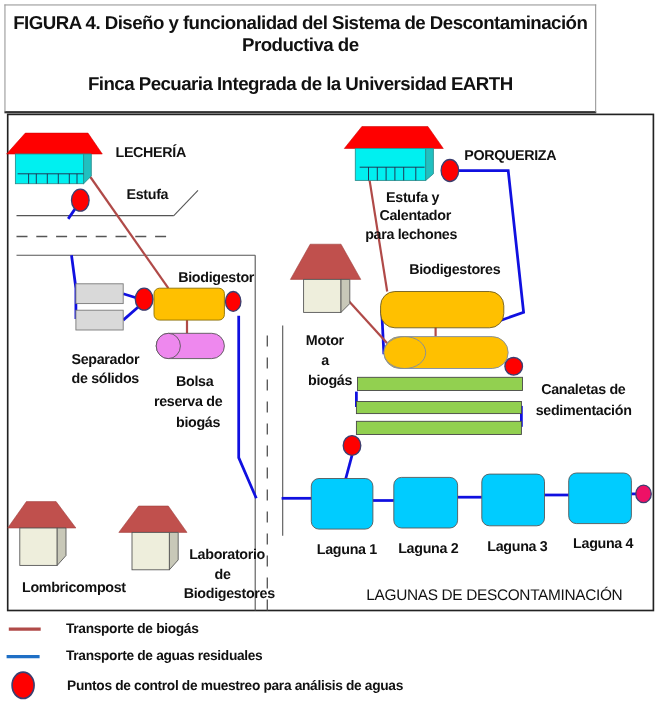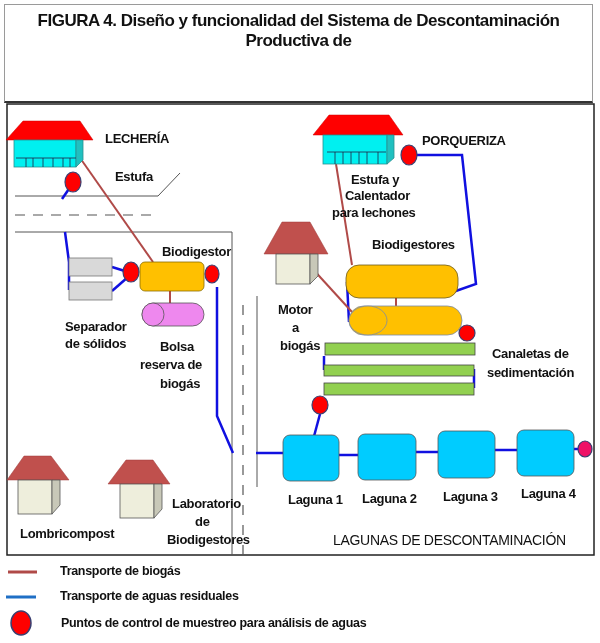--- a/index.html
+++ b/index.html
@@ -1,32 +1,33 @@
 <!DOCTYPE html>
 <html><head>
 <meta charset="utf-8">
 <style>
   html, body { margin: 0; padding: 0; background: #ffffff; }
   body { width: 600px; height: 643px; position: relative; overflow: hidden;
          font-family: "Liberation Sans", sans-serif; }
-  #title-box { position: absolute; left: 4px; top: 4px; width: 589px; height: 99px;
+  #title-box { position: absolute; left: 4px; top: 4px; width: 538px; height: 99px;
                border: 1px solid #9a9a9a; border-bottom: 2px solid #333; box-sizing: border-box; }
   .title-line { position: absolute; left: 0; width: 100%; text-align: center;
                 font-family: "Liberation Sans", sans-serif; font-weight: bold; font-size: 17px;
                 color: #111; letter-spacing: -0.5px; }
   #diagram { position: absolute; left: 0; top: 0; }
   svg text { font-family: "Liberation Sans", sans-serif; font-weight: bold; fill: #111; letter-spacing: -0.3px; }
   .lbl { font-size: 13px; }
   .legend-text { font-size: 12.5px; }
 </style>
 </head>
 <body>
 
 <div id="title-box">
   <div class="title-line" style="top:6px">FIGURA 4. Diseño y funcionalidad del Sistema de Descontaminación Productiva de</div>
+  <div class="title-line" style="top:62px">Finca Pecuaria Integrada de la Universidad EARTH</div>
 </div>
 
 <svg id="diagram" width="600" height="643" viewBox="0 0 600 643">
 
   <rect x="7" y="104" width="587" height="451" fill="none" stroke="#222" stroke-width="1.5"></rect>
 
   <g>
     <line x1="15" y1="196" x2="158" y2="196" stroke="#555" stroke-width="1"></line>
     <line x1="158" y1="196" x2="180" y2="173" stroke="#555" stroke-width="1"></line>
     <line x1="15" y1="215" x2="155" y2="215" stroke="#555" stroke-width="1.2" stroke-dasharray="10,8"></line>

